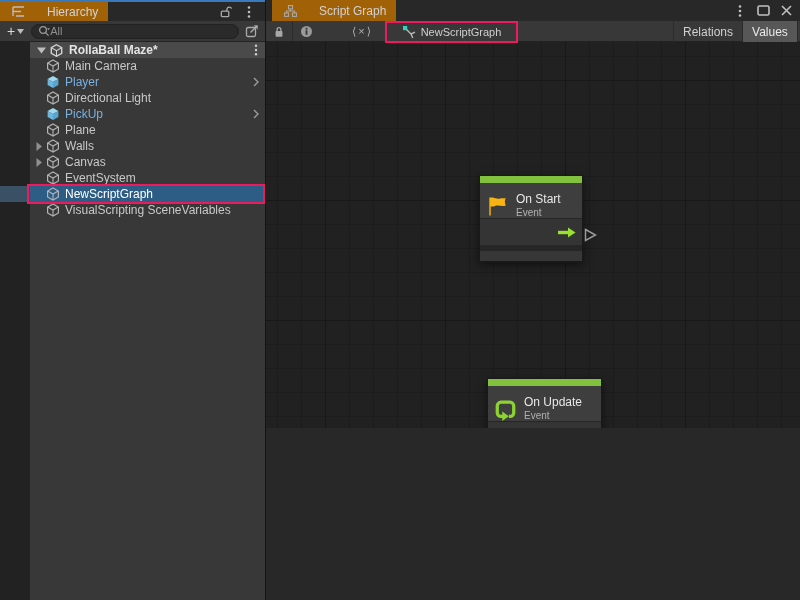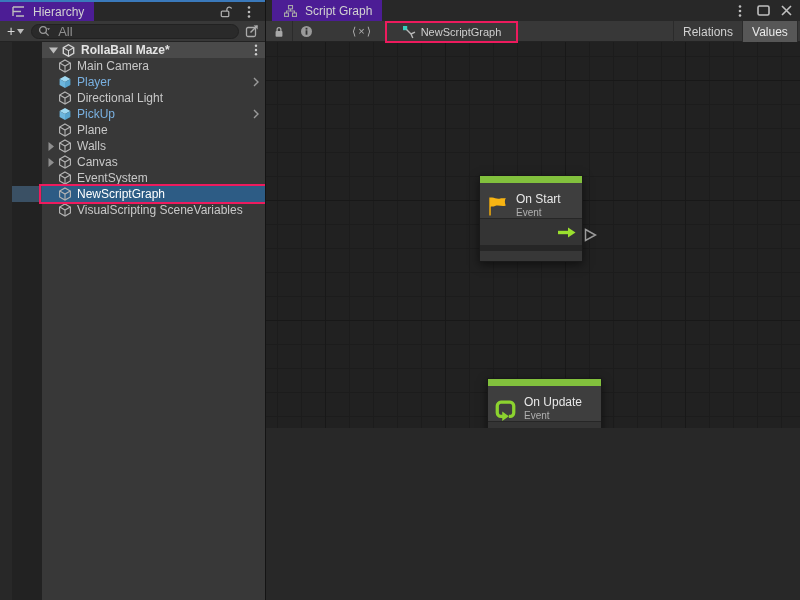--- a/index.html
+++ b/index.html
@@ -4,30 +4,30 @@
 <style>
   * { margin:0; padding:0; box-sizing:border-box; }
   html,body { width:800px; height:600px; overflow:hidden; background:#282828; }
   body { font-family:"Liberation Sans", sans-serif; color:#c8c8c8; font-size:12px; }
   #root { position:relative; width:800px; height:600px; display:flex; }
 
   
   #hierarchy-panel { position:relative; width:266px; height:600px; background:#282828; border-right:1px solid #141414; display:flex; flex-direction:column; }
   .focus-line { height:2px; background:#3a79bb; }
   .tabbar { height:19px; background:#282828; display:flex; align-items:stretch; }
-  .tab { display:flex; align-items:center; gap:7px; padding:0 10px; background:#4c1d95; color:#d2d2d2; font-size:12px; }
+  .tab { display:flex; align-items:center; gap:21px; padding:0 10px; background:#a16207; color:#d2d2d2; font-size:12px; }
   .tabbar-icons { margin-left:auto; display:flex; align-items:center; gap:8px; padding-right:8px; }
   .icon-btn { display:flex; align-items:center; justify-content:center; width:16px; height:16px; }
 
   .h-toolbar { height:21px; background:#383838; border-bottom:1px solid #232323; display:flex; align-items:center; padding:0 4px; gap:4px; }
   .plus-btn { display:flex; align-items:center; color:#d8d8d8; font-size:14px; padding:0 3px; gap:2px; }
-  .search-field { flex:1; height:15px; background:#2a2a2a; border:1px solid #212121; border-radius:8px; display:flex; align-items:center; padding:0 6px; gap:8px; color:#8f8f8f; font-size:13px; }
+  .search-field { flex:1; height:15px; background:#2a2a2a; border:1px solid #212121; border-radius:8px; display:flex; align-items:center; padding:0 6px; gap:0; color:#8f8f8f; font-size:11px; }
   .pick-btn { width:18px; display:flex; align-items:center; justify-content:center; }
 
-  .tree { position:relative; flex:1; background:linear-gradient(90deg,#222222 30px,#383838 30px); overflow:hidden;margin-left:12px; }
+  .tree { position:relative; flex:1; background:linear-gradient(90deg,#222222 30px,#383838 30px); overflow:hidden; }
   .h-row { display:flex; height:16px; align-items:stretch; font-size:12px; }
   .h-row .gutter { width:30px; flex:0 0 30px; }
   .row-body { flex:1; display:flex; align-items:center; padding-left:2px; color:#c8c8c8; min-width:0; }
   .h-row.selected .gutter { background:#3a5064; }
   .h-row.selected .row-body { background:#2d5c85; color:#ffffff; }
   .fold { width:14px; flex:0 0 14px; display:flex; align-items:center; justify-content:center; }
   .obj-icon { width:14px; height:14px; flex:0 0 14px; display:flex; align-items:center; }
   .row-label { margin-left:5px; white-space:nowrap; }
   .h-row .prefab-label { color:#79b0e0; }
   .row-chevron { margin-left:auto; padding-right:6px; display:flex; align-items:center; }

